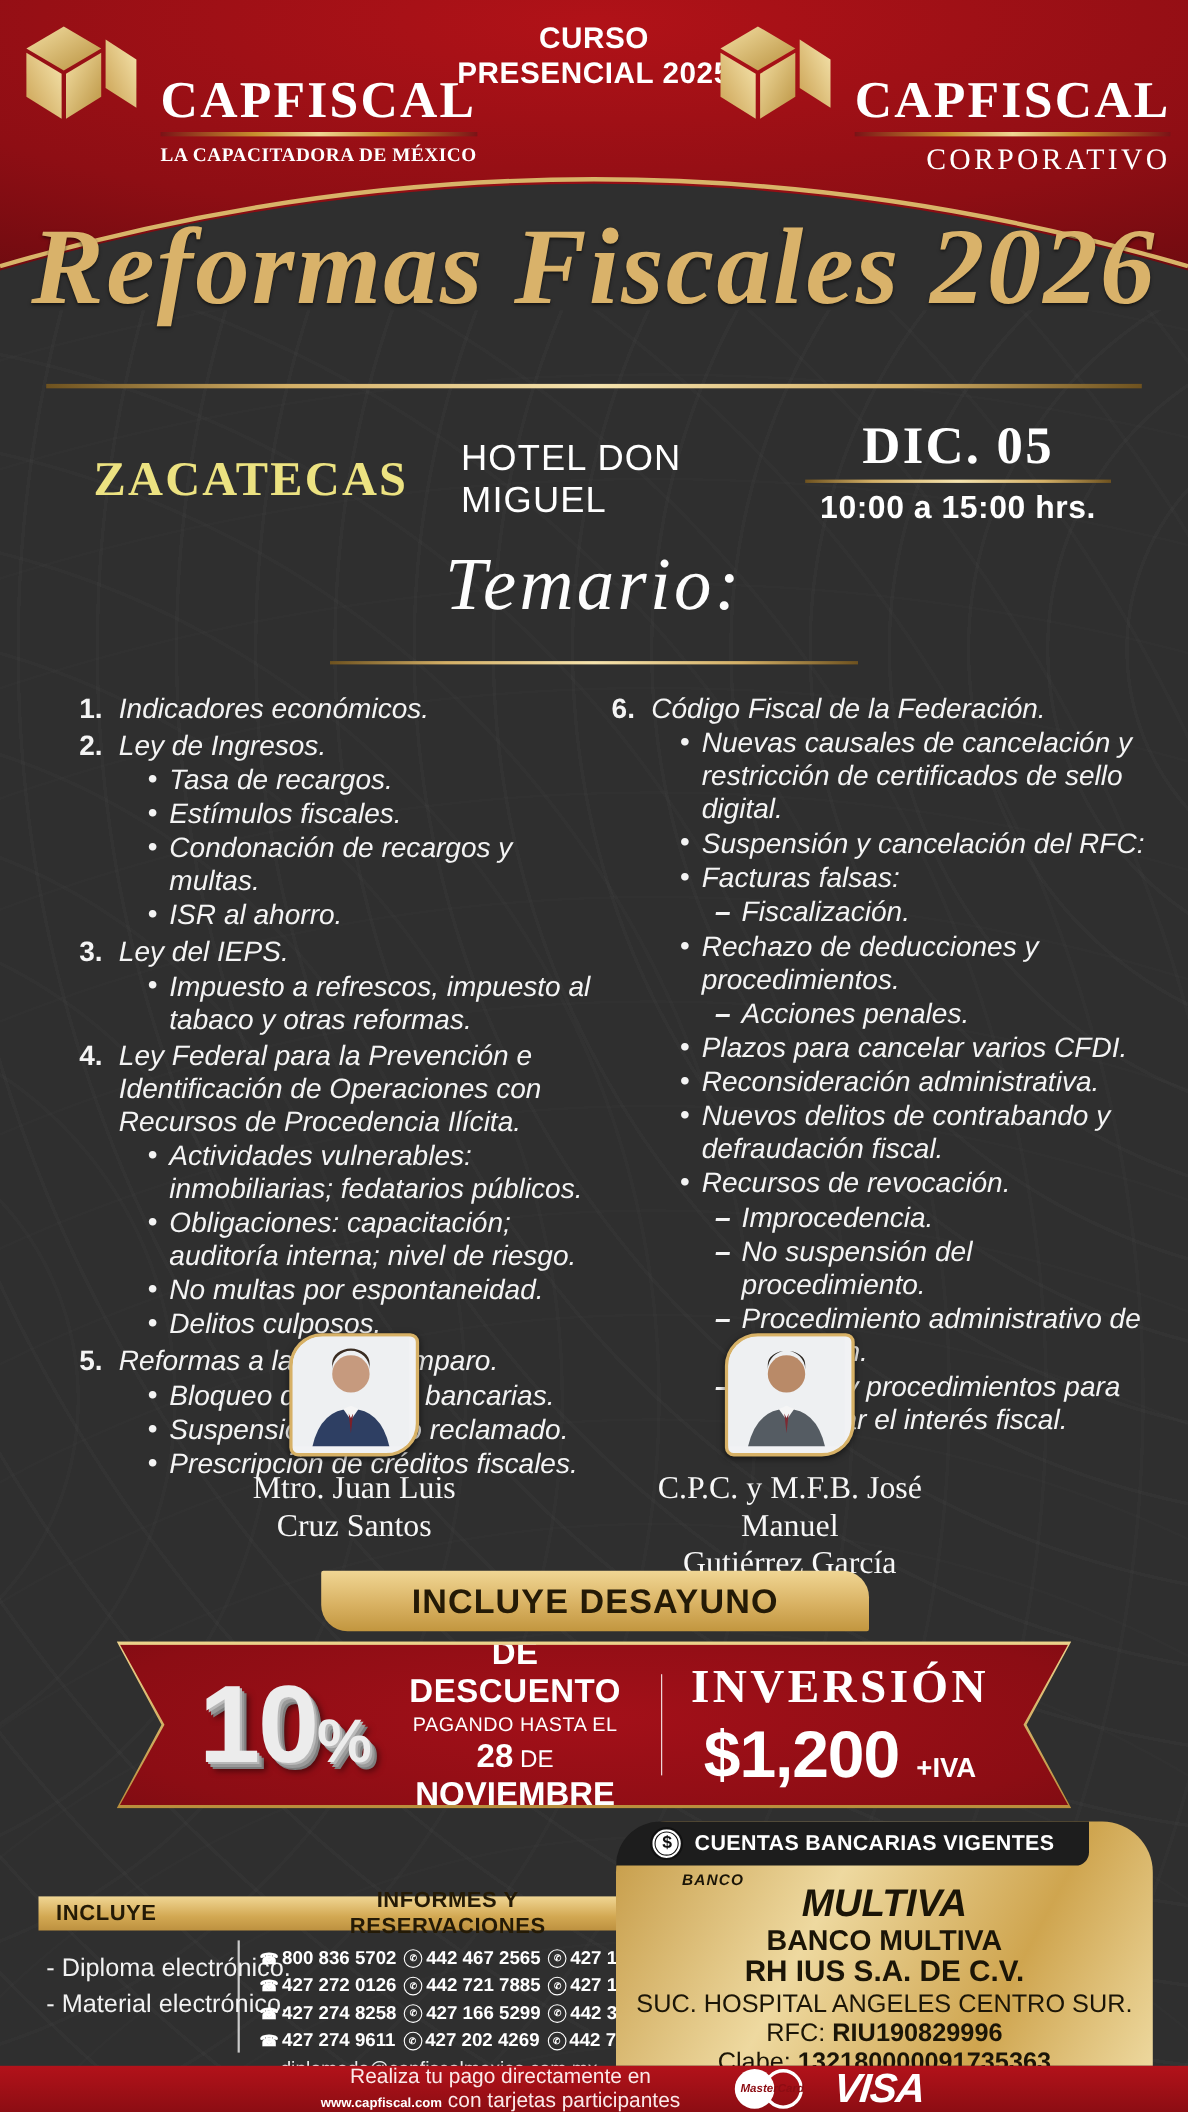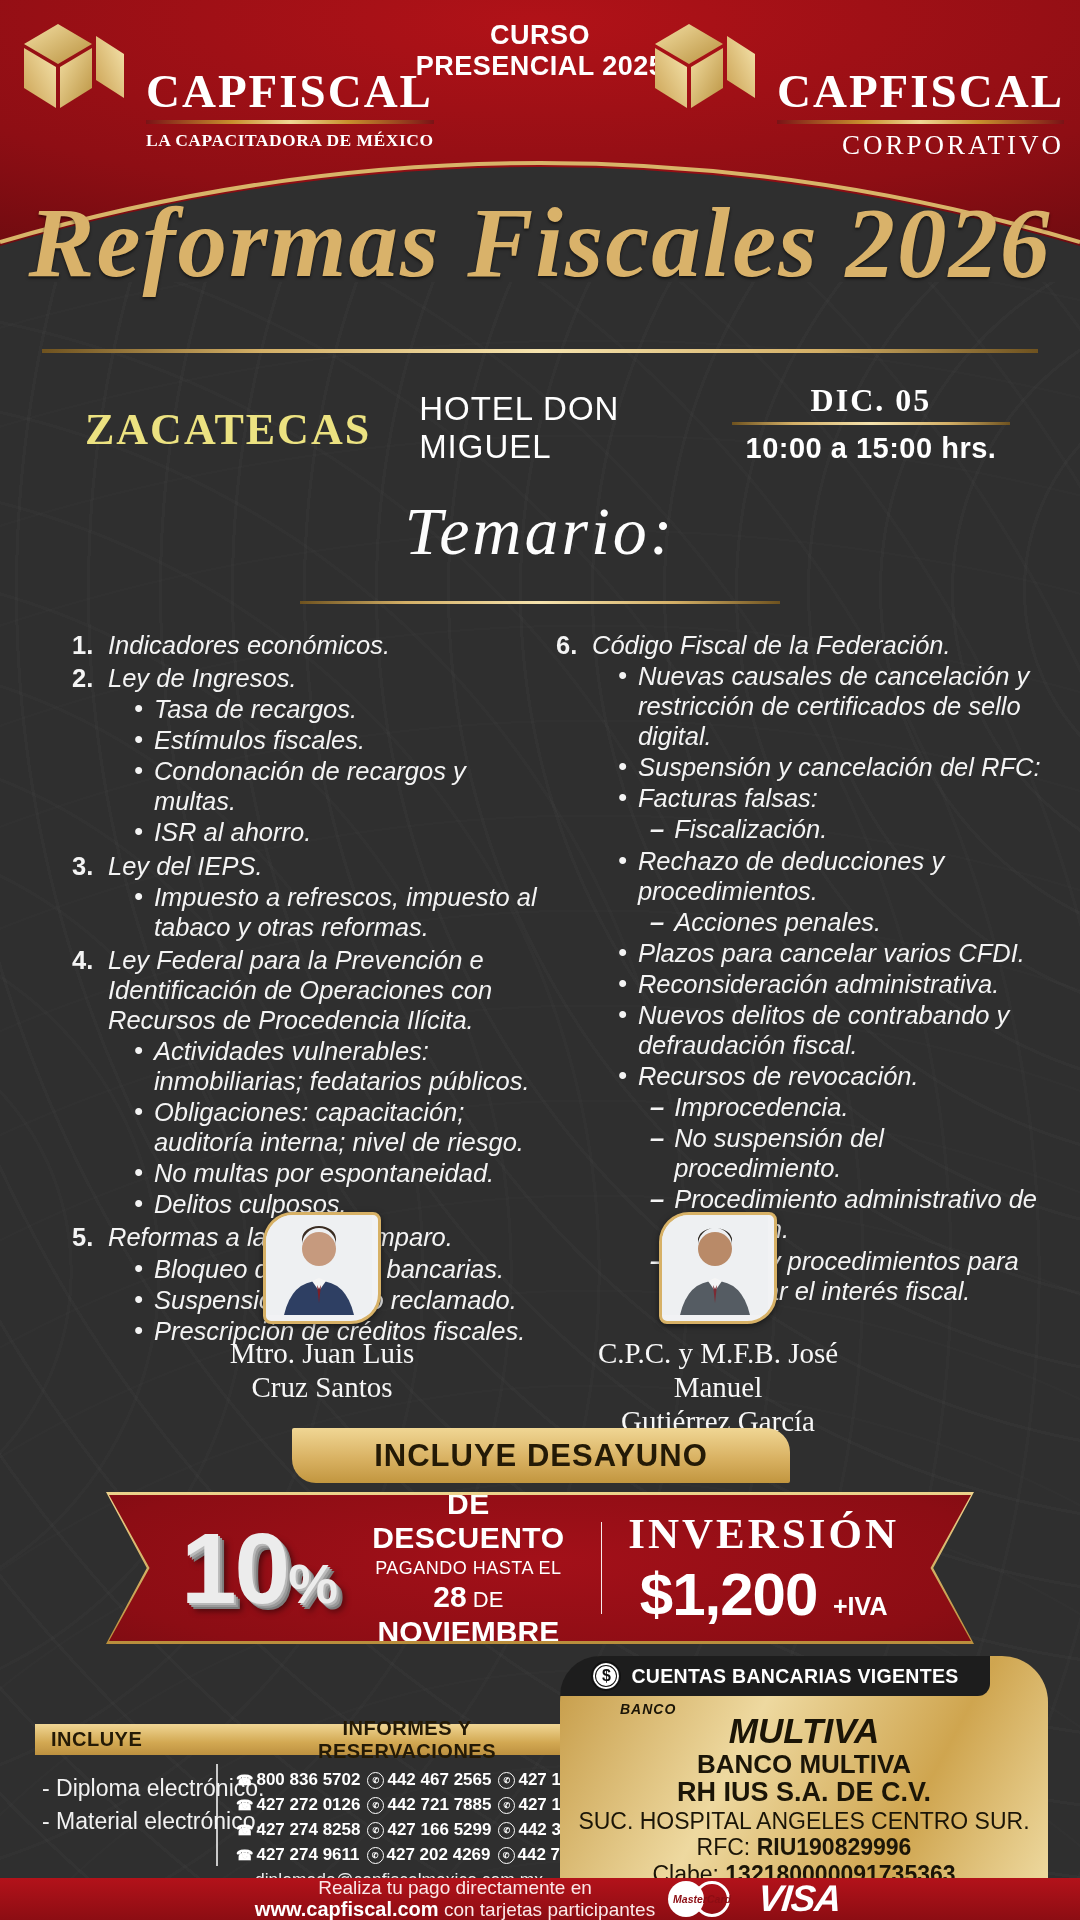--- a/index.html
+++ b/index.html
@@ -29,21 +29,21 @@
   .main-title{position:absolute;top:186px;left:0;right:0;text-align:center;
     font-family:"Liberation Serif",serif;font-style:italic;font-weight:bold;font-size:99px;
     color:#d9b26a;text-shadow:0 2px 3px rgba(0,0,0,.55);letter-spacing:2px;}
   .gold-rule{background:linear-gradient(90deg,#6e521f,#d3af66 22%,#f5e3ae 50%,#d3af66 78%,#6e521f);}
   .title-rule{position:absolute;top:349px;left:42px;right:42px;height:4px;}
   
   .venue{position:absolute;top:382px;left:85px;right:70px;display:flex;align-items:center;}
   .city{font-family:"Liberation Serif",serif;font-weight:bold;font-size:44px;color:#ece281;letter-spacing:2px;margin-top:10px;}
   .hotel{font-size:33px;letter-spacing:1px;margin-left:48px;margin-top:8px;}
   .datebox{margin-left:auto;text-align:center;width:305px;}
-  .date{font-family:"Liberation Serif",serif;font-weight:bold;font-size:32px;line-height:1;letter-spacing:2px;}
+  .date{font-family:"Liberation Serif",serif;font-weight:bold;font-size:48px;line-height:1;letter-spacing:2px;}
   .date-rule{height:3px;margin:6px 0 7px;}
   .time{font-size:29px;font-weight:bold;letter-spacing:.5px;}
   
   .temario-h{position:absolute;top:492px;left:0;right:0;text-align:center;
     font-family:"Liberation Serif",serif;font-style:italic;font-size:68px;color:#fdfdfd;letter-spacing:3px;}
   .temario-rule{position:absolute;top:601px;left:300px;width:480px;height:3px;}
   .topics{position:absolute;top:630px;left:72px;right:30px;display:flex;gap:14px;
           font-size:25.5px;line-height:1.18;color:#f4f4f4;}
   .tcol{flex:0 0 auto;} .tcol0{width:470px;} .tcol1{width:494px;}
   .topic{display:flex;margin-bottom:3px;}
@@ -115,21 +115,21 @@
   .mlogo .m{font-size:35px;font-weight:bold;font-style:italic;letter-spacing:0;}
   .bk-name{font-size:26px;font-weight:bold;line-height:1.1;margin-top:4px;}
   .bk-co{font-size:27px;font-weight:bold;line-height:1.1;}
   .bk-br{font-size:23px;line-height:1.15;}
   .bk-line{font-size:23px;line-height:1.15;}
   .bk-line b{font-weight:bold;}
   
   .footer{position:absolute;left:0;top:1878px;width:1080px;height:42px;
     background:linear-gradient(180deg,#b3121a,#8c0d13);display:flex;align-items:center;}
   .pay{position:absolute;left:240px;width:430px;text-align:center;font-size:19px;line-height:1.12;color:#fbe9e9;}
-  .pay b{color:#fff;font-size:20px;text-align:right;}
+  .pay b{color:#fff;font-size:12px;text-align:right;}
   .cards{position:absolute;left:668px;display:flex;align-items:center;gap:22px;}
   .mc{position:relative;width:68px;height:38px;}
   .mc .c1,.mc .c2{position:absolute;top:1px;width:36px;height:36px;border-radius:50%;}
   .mc .c1{left:0;background:#fff;}
   .mc .c2{left:26px;border:3px solid #fff;box-sizing:border-box;}
   .mc .lbl{position:absolute;top:13px;left:1px;width:66px;text-align:center;font-size:10.5px;
            font-style:italic;font-weight:bold;color:#8c0d13;}
   .visa{font-size:37px;font-weight:bold;font-style:italic;color:#fff;transform:skewX(-6deg);letter-spacing:-1px;}
 </style>
 </head>

